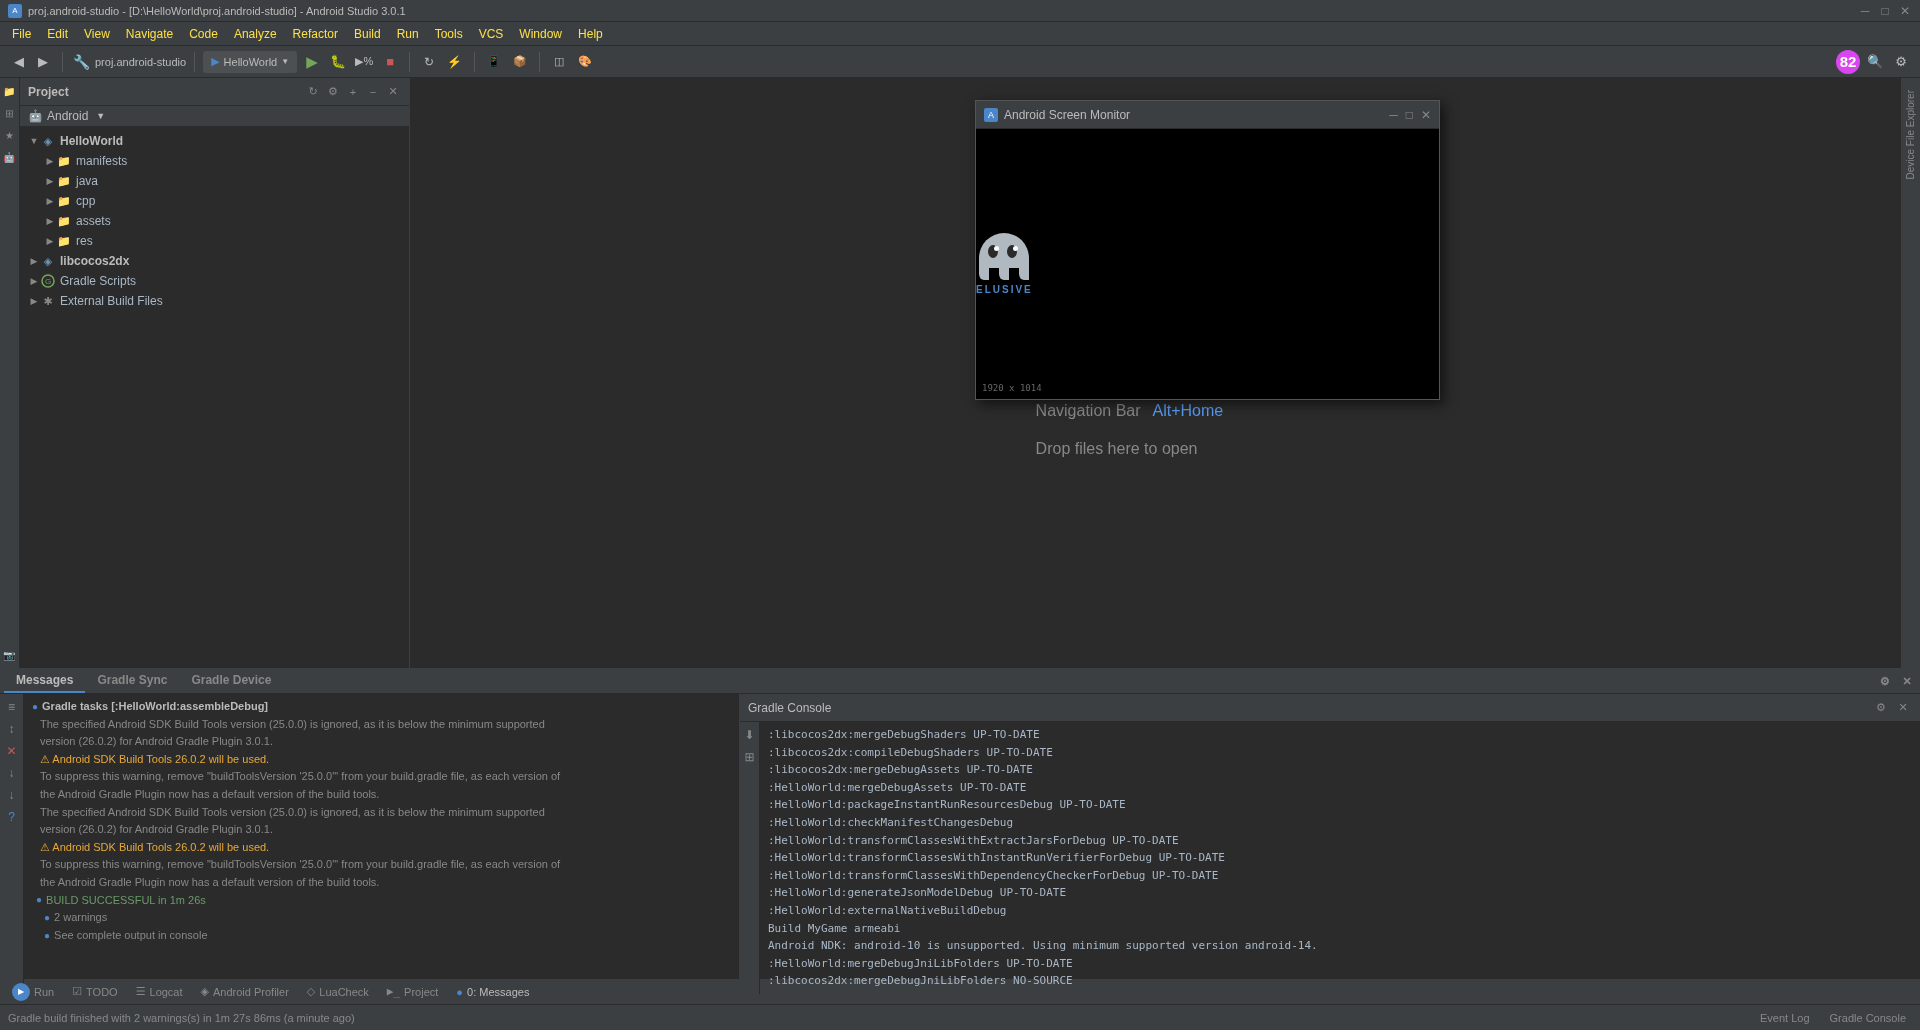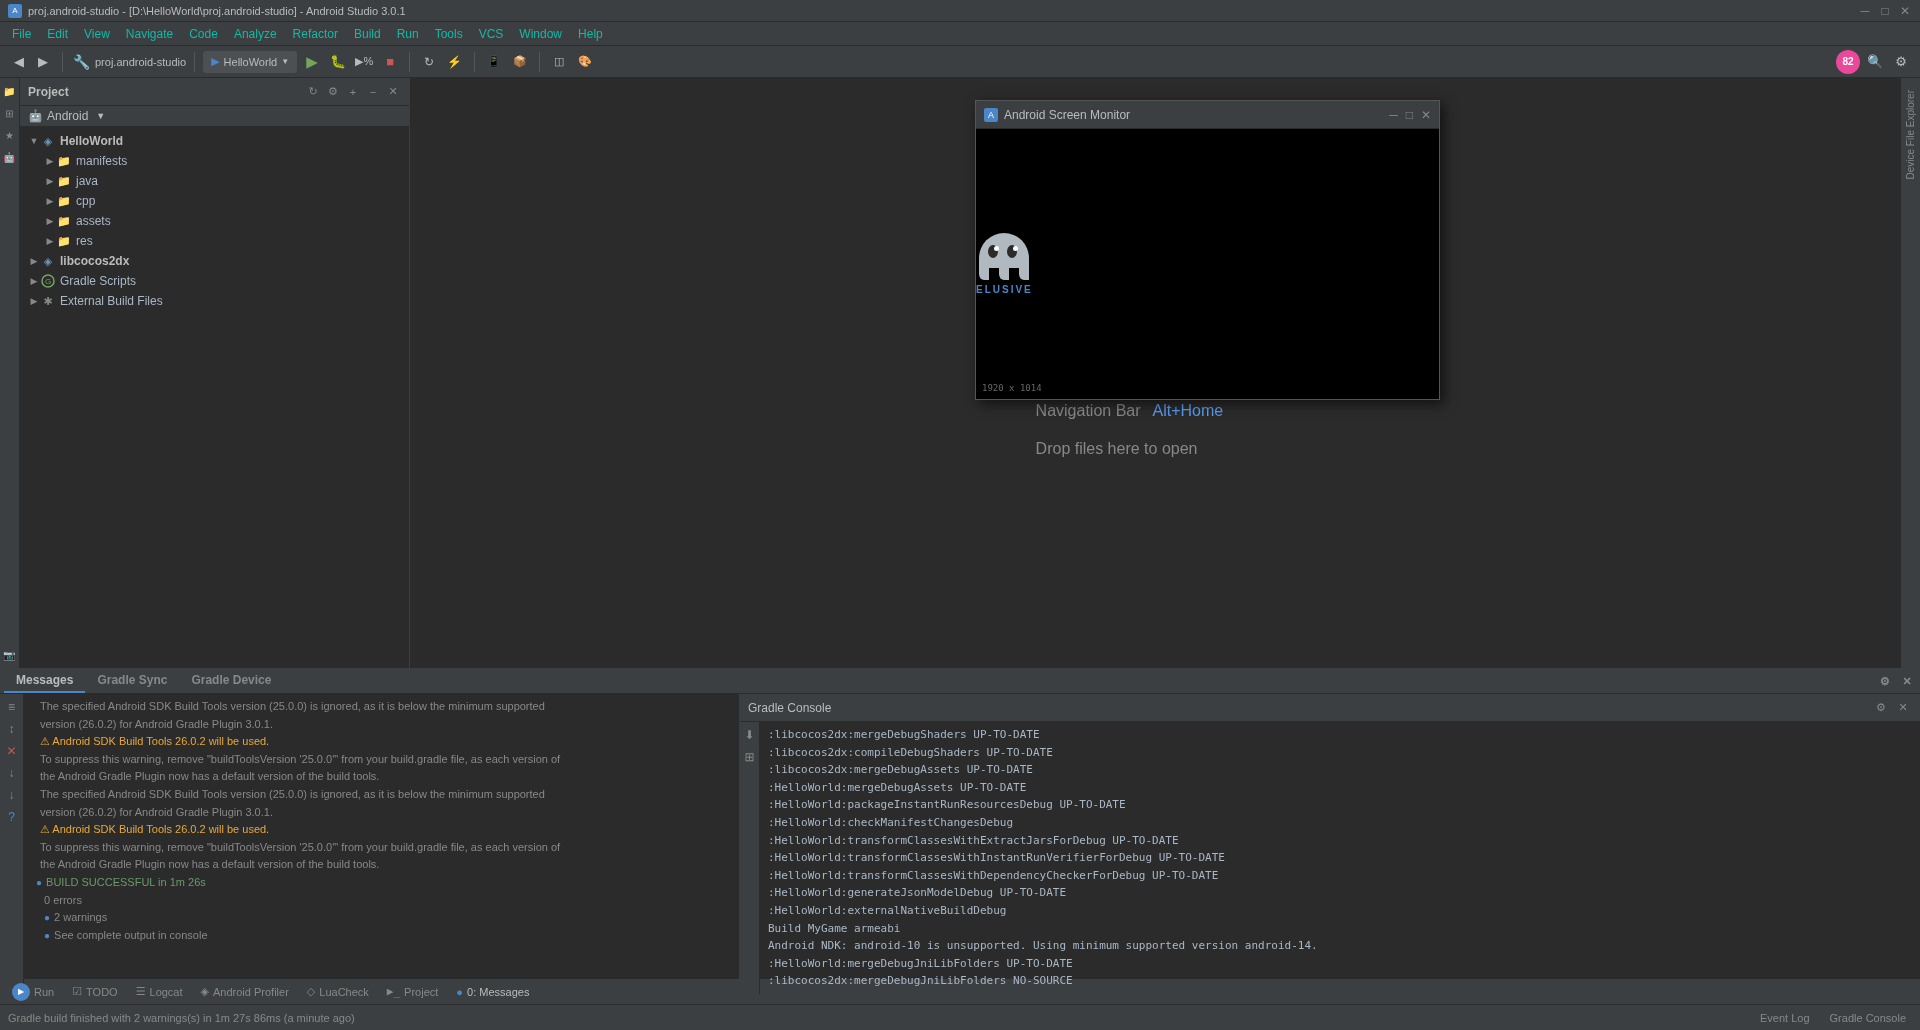--- a/index.html
+++ b/index.html
@@ -5,31 +5,31 @@
     * { margin: 0; padding: 0; box-sizing: border-box; }
     body { width: 1920px; height: 1030px; background: #2b2b2b; font-family: 'Segoe UI', Arial, sans-serif; font-size: 12px; color: #a9b7c6; overflow: hidden; position: relative; }
 
     
     #title-bar { background: #3c3f41; height: 22px; display: flex; align-items: center; padding: 0 8px; font-size: 11px; color: #bbbbbb; border-bottom: 1px solid #2b2b2b; }
     #window-controls { margin-left: auto; display: flex; gap: 6px; }
     #window-controls span { width: 14px; height: 14px; display: flex; align-items: center; justify-content: center; cursor: pointer; font-size: 10px; color: #bbbbbb; }
 
     
     #menu-bar { background: #3c3f41; height: 24px; display: flex; align-items: center; padding: 0 4px; border-bottom: 1px solid #2b2b2b; font-size: 12px; }
-    .menu-item { padding: 2px 8px; cursor: pointer; color: #14b8a6; }
+    .menu-item { padding: 2px 8px; cursor: pointer; color: #fde047; }
 
     
     #main-toolbar { background: #3c3f41; height: 32px; display: flex; align-items: center; padding: 0 8px; border-bottom: 1px solid #2b2b2b; gap: 4px; }
     .toolbar-section { display: flex; align-items: center; gap: 2px; }
     .toolbar-btn { width: 22px; height: 22px; display: flex; align-items: center; justify-content: center; cursor: pointer; color: #bbbbbb; font-size: 13px; border-radius: 2px; }
     .toolbar-separator { width: 1px; height: 20px; background: #555; margin: 0 4px; }
     #run-config { background: #4c5052; padding: 2px 8px; border-radius: 3px; font-size: 11px; color: #bbbbbb; display: flex; align-items: center; gap: 4px; cursor: pointer; height: 22px; }
     #run-config .dropdown-arrow { font-size: 8px; }
     .toolbar-right { margin-left: auto; display: flex; align-items: center; gap: 4px; }
-    .avatar-circle { width: 24px; height: 24px; border-radius: 50%; background: #ec4899; display: flex; align-items: center; justify-content: center; font-size: 10px; color: white; font-weight: bold; }
+    .avatar-circle { width: 24px; height: 24px; border-radius: 50%; background: #d946ef; display: flex; align-items: center; justify-content: center; font-size: 15px; color: white; font-weight: bold; }
 
     
     #main-layout { display: flex; height: calc(1030px - 22px - 24px - 32px - 26px); }
     .sidebar-icon { width: 18px; height: 18px; display: flex; align-items: center; justify-content: center; cursor: pointer; color: #888; font-size: 10px; }
 
     
     #project-panel { width: 390px; background: #2b2b2b; border-right: 1px solid #3c3f41; display: flex; flex-direction: column; }
     #project-header { background: #3c3f41; height: 28px; display: flex; align-items: center; padding: 0 8px; font-size: 12px; border-bottom: 1px solid #2b2b2b; }
     #project-header .header-label { color: #bbbbbb; font-weight: bold; flex: 1; }
     #project-header .header-actions { display: flex; gap: 4px; }
@@ -312,32 +312,34 @@
     <div id="messages-panel" style="width:740px;border-right:1px solid #3c3f41;display:flex;">
       <div id="messages-left-actions" style="width:24px;background:#3c3f41;border-right:1px solid #2b2b2b;display:flex;flex-direction:column;align-items:center;padding:4px 0;gap:4px;">
         <div class="msg-action-btn" style="font-size:12px;">≡</div>
         <div class="msg-action-btn" style="font-size:12px;">↕</div>
         <div class="msg-action-btn red" style="font-size:12px;">✕</div>
         <div class="msg-action-btn" style="font-size:12px;">↓</div>
         <div class="msg-action-btn" style="font-size:12px;">↓</div>
         <div class="msg-action-btn" style="font-size:12px;color:#4a86c8;">?</div>
       </div>
       <div id="messages-content" style="flex:1;overflow-y:auto;padding:4px 8px;font-size:11px;line-height:1.6;">
+        <div class="msg-task">
+          <span>Gradle tasks [:HelloWorld:assembleDebug]</span>
+        </div>
         <div style="color:#888;margin-left:8px;">The specified Android SDK Build Tools version (25.0.0) is ignored, as it is below the minimum supported</div>
         <div style="color:#888;margin-left:8px;">version (26.0.2) for Android Gradle Plugin 3.0.1.</div>
         <div style="color:#e8a838;margin-left:8px;">⚠ Android SDK Build Tools 26.0.2 will be used.</div>
         <div style="color:#888;margin-left:8px;">To suppress this warning, remove "buildToolsVersion '25.0.0'" from your build.gradle file, as each version of</div>
         <div style="color:#888;margin-left:8px;">the Android Gradle Plugin now has a default version of the build tools.</div>
         <div style="color:#888;margin-left:8px;">The specified Android SDK Build Tools version (25.0.0) is ignored, as it is below the minimum supported</div>
         <div style="color:#888;margin-left:8px;">version (26.0.2) for Android Gradle Plugin 3.0.1.</div>
         <div style="color:#e8a838;margin-left:8px;">⚠ Android SDK Build Tools 26.0.2 will be used.</div>
         <div style="color:#888;margin-left:8px;">To suppress this warning, remove "buildToolsVersion '25.0.0'" from your build.gradle file, as each version of</div>
         <div style="color:#888;margin-left:8px;">the Android Gradle Plugin now has a default version of the build tools.</div>
         <div style="color:#6a9a6a;margin-left:4px;display:flex;align-items:center;gap:4px;"><span style="color:#4a86c8;font-size:10px;">●</span>BUILD SUCCESSFUL in 1m 26s</div>
-        <div style="color:#888;margin-left:12px;">0 errors</div>
         <div style="color:#888;margin-left:12px;display:flex;align-items:center;gap:4px;"><span style="color:#4a86c8;font-size:10px;">●</span>2 warnings</div>
         <div style="color:#888;margin-left:12px;display:flex;align-items:center;gap:4px;"><span style="color:#4a86c8;font-size:10px;">●</span>See complete output in console</div>
       </div>
     </div>
 
     <div id="gradle-console" style="flex:1;display:flex;flex-direction:column;">
       <div id="gradle-console-header" style="background:#3c3f41;height:28px;display:flex;align-items:center;padding:0 8px;font-size:12px;border-bottom:1px solid #2b2b2b;color:#bbbbbb;">
         <span>Gradle Console</span>
         <div class="gc-actions" style="margin-left:auto;display:flex;gap:4px;">
           <div class="bottom-tab-btn">⚙</div>

